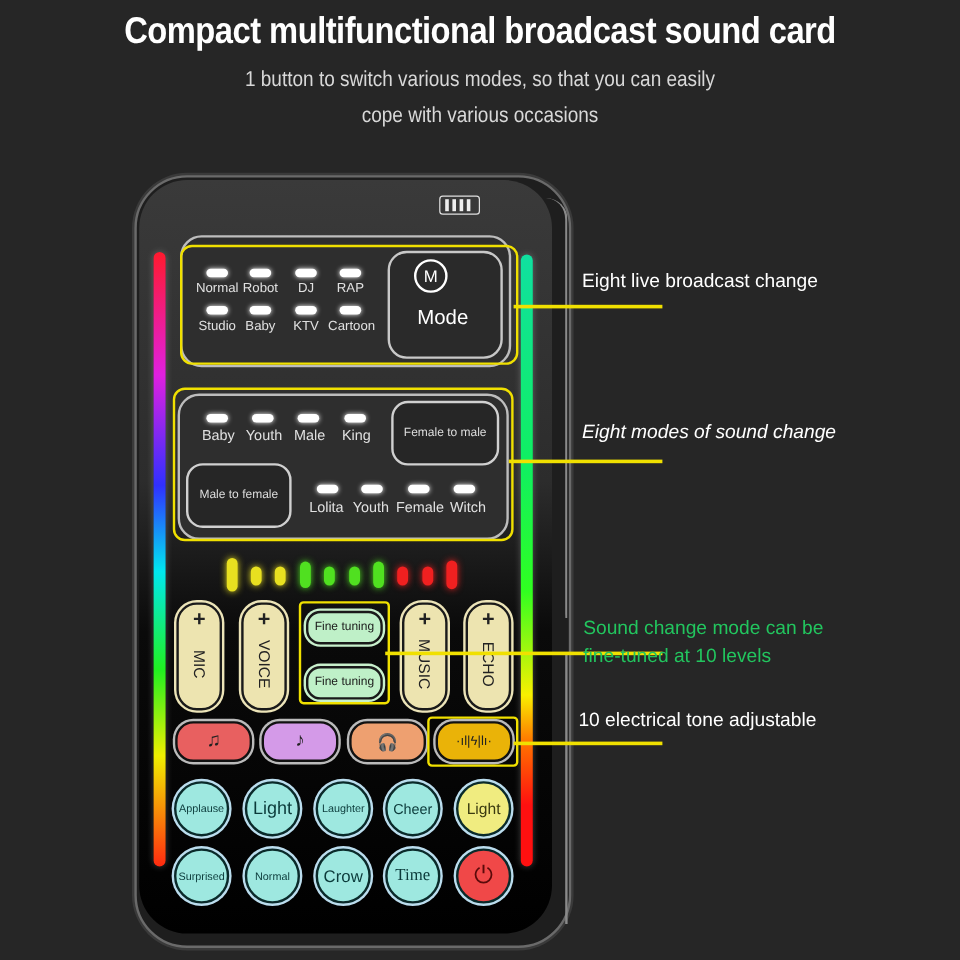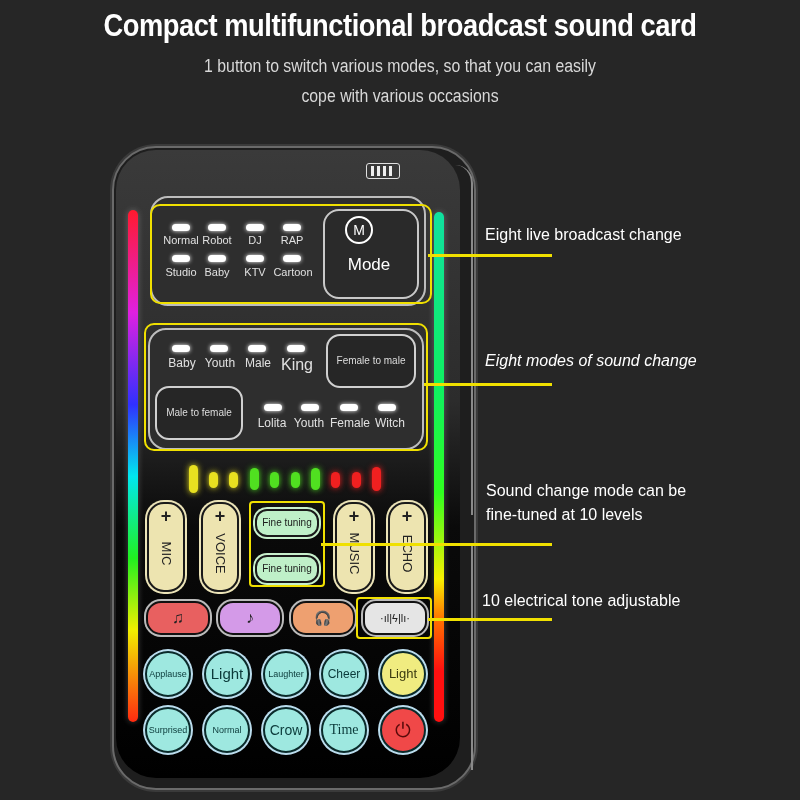--- a/index.html
+++ b/index.html
@@ -24,21 +24,21 @@
   .mode-text{left:330px;top:255px;width:78px;text-align:center;font-size:17px;color:#fff;}
   .rect-btn{position:absolute;border-radius:14px;background:#262626;border:2.5px solid #d0d0d0;color:#ddd;font-size:11px;text-align:center;}
   .vu{position:absolute;width:9px;border-radius:5px;}
   .pill-v{position:absolute;width:34px;height:86px;border-radius:17px;background:#ede4b0;border:2px solid #1a1a1a;box-shadow:0 0 0 2px #ece4b8;color:#222;}
   .pill-v .plus{position:absolute;top:2px;left:0;width:100%;text-align:center;font-size:18px;font-weight:bold;}
   .pill-v .txt{position:absolute;top:28px;left:50%;transform:translateX(-50%) rotate(90deg);transform-origin:center;font-size:13px;white-space:nowrap;width:60px;text-align:center;margin-top:14px;}
   .fine{position:absolute;width:60px;height:24px;border-radius:12px;background:#bff0c8;border:2px solid #1a1a1a;box-shadow:0 0 0 2px #c8f0cc;color:#1a1a1a;font-size:10px;line-height:24px;text-align:center;}
   .fx{position:absolute;width:60px;height:30px;border-radius:15px;border:2px solid #111;box-shadow:0 0 0 2px #bbb;text-align:center;line-height:30px;font-size:16px;color:#222;}
   .round{position:absolute;width:42px;height:42px;border-radius:50%;background:#9ee8e0;border:2px solid #0a2a2a;box-shadow:0 0 0 2px #bde;color:#0b3a3a;text-align:center;line-height:42px;}
   .callout{color:#fff;font-size:16px;}
-  .callout.yellow{color:#ffffff;}
+  .callout.yellow{color:#22c55e;margin-top:33px;}
   .leader{height:3px;background:#f0e000;}
 </style>
 </head>
 <body>
 
 <div class="abs title">Compact multifunctional broadcast sound card</div>
 <div class="abs subtitle" style="top:56px;">1 button to switch various modes, so that you can easily</div>
 <div class="abs subtitle" style="top:86px;">cope with various occasions</div>
 
 <div class="abs device-outer"></div>
@@ -85,21 +85,21 @@
 <div class="abs panel" style="left:148px;top:328px;width:272px;height:118px;"></div>
 <div class="abs hl" style="left:144px;top:323px;width:280px;height:124px;"></div>
 
 <span class="led" style="left:172px;top:345px"></span>
 <span class="led" style="left:210px;top:345px"></span>
 <span class="led" style="left:248px;top:345px"></span>
 <span class="led" style="left:287px;top:345px"></span>
 <span class="lbl" style="left:182px;top:356px;font-size:12px">Baby</span>
 <span class="lbl" style="left:220px;top:356px;font-size:12px">Youth</span>
 <span class="lbl" style="left:258px;top:356px;font-size:12px">Male</span>
-<span class="lbl" style="left:297px;top:356px;font-size:16px">King</span>
+<span class="lbl" style="left:297px;top:356px;font-size:12px">King</span>
 
 <div class="rect-btn" style="left:326px;top:334px;width:86px;height:50px;line-height:50px;font-size:10px;">Female to male</div>
 <div class="rect-btn" style="left:155px;top:386px;width:84px;height:50px;line-height:50px;font-size:10px;">Male to female</div>
 
 <span class="led" style="left:264px;top:404px"></span>
 <span class="led" style="left:301px;top:404px"></span>
 <span class="led" style="left:340px;top:404px"></span>
 <span class="led" style="left:378px;top:404px"></span>
 <span class="lbl" style="left:272px;top:416px;font-size:12px">Lolita</span>
 <span class="lbl" style="left:309px;top:416px;font-size:12px">Youth</span>
@@ -136,21 +136,21 @@
   <span class="txt">ECHO</span>
 </div>
 
 <div class="abs hl" style="left:249px;top:501px;width:72px;height:82px;border-radius:4px;"></div>
 <div class="fine" style="left:255px;top:509px;">Fine tuning</div>
 <div class="fine" style="left:255px;top:555px;">Fine tuning</div>
 
 <div class="fx" style="left:146px;top:601px;background:#e86060;"><span>♫</span></div>
 <div class="fx" style="left:218px;top:601px;background:#d49ae8;"><span>♪</span></div>
 <div class="fx" style="left:291px;top:601px;background:#eea070;"><span style="font-size:14px">🎧</span></div>
-<div class="fx" style="left:363px;top:601px;background:#e5e5e5;font-size:11px;border-radius:13px;"><span>·ıl|ϟ|lı·</span></div>
+<div class="fx" style="left:363px;top:601px;background:#eab308;font-size:11px;"><span>·ıl|ϟ|lı·</span></div>
 <div class="abs hl" style="left:356px;top:597px;width:72px;height:38px;border-radius:4px;"></div>
 
 <div class="round" style="left:145px;top:651px;font-size:9px;">Applause</div>
 <div class="round" style="left:204px;top:651px;font-size:15px;">Light</div>
 <div class="round" style="left:263px;top:651px;font-size:9px;">Laughter</div>
 <div class="round" style="left:321px;top:651px;font-size:12px;">Cheer</div>
 <div class="round" style="left:380px;top:651px;font-size:13px;background:#f0ec80;color:#3a3a10;">Light</div>
 
 <div class="round" style="left:145px;top:707px;font-size:9px;">Surprised</div>
 <div class="round" style="left:204px;top:707px;font-size:9px;">Normal</div>

